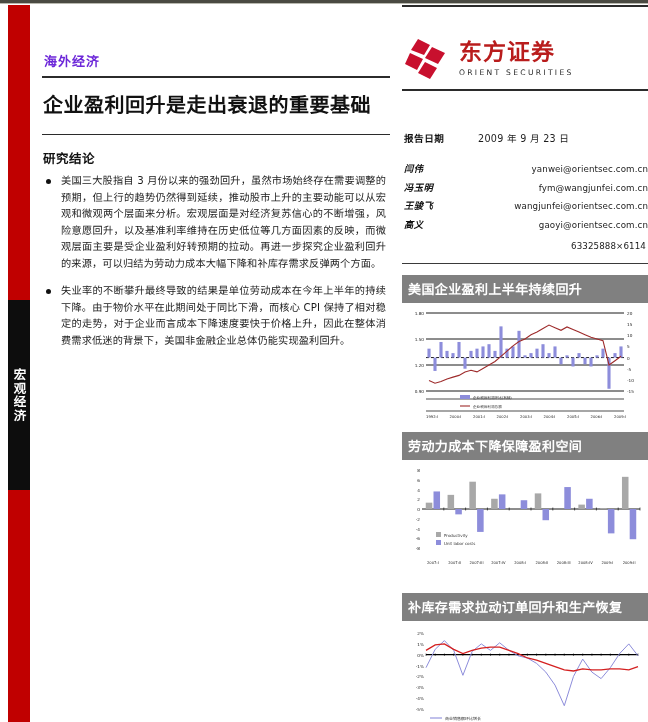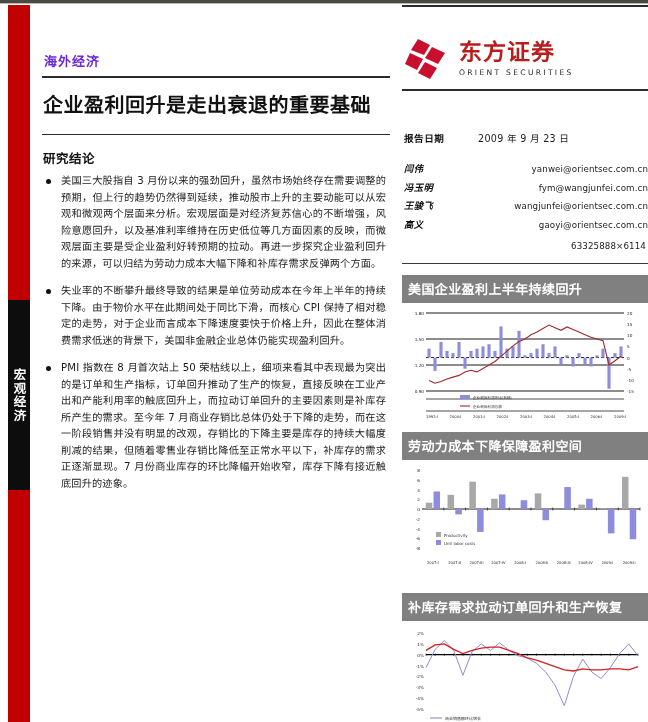--- a/index.html
+++ b/index.html
@@ -100,21 +100,20 @@
       <div class="kicker">海外经济</div>
       <div class="rule-dark"></div>
       <div class="doc-title">企业盈利回升是走出衰退的重要基础</div>
       <div class="rule-thin"></div>
 
       <div class="sec-title">研究结论</div>
 
       <ul class="bullets">
         <li>美国三大股指自 3 月份以来的强劲回升，虽然市场始终存在需要调整的预期，但上行的趋势仍然得到延续，推动股市上升的主要动能可以从宏观和微观两个层面来分析。宏观层面是对经济复苏信心的不断增强，风险意愿回升，以及基准利率维持在历史低位等几方面因素的反映，而微观层面主要是受企业盈利好转预期的拉动。再进一步探究企业盈利回升的来源，可以归结为劳动力成本大幅下降和补库存需求反弹两个方面。</li>
         <li>失业率的不断攀升最终导致的结果是单位劳动成本在今年上半年的持续下降。由于物价水平在此期间处于同比下滑，而核心 CPI 保持了相对稳定的走势，对于企业而言成本下降速度要快于价格上升，因此在整体消费需求低迷的背景下，美国非金融企业总体仍能实现盈利回升。</li>
-        <li>PMI 指数在 8 月首次站上 50 荣枯线以上，细项来看其中表现最为突出的是订单和生产指标，订单回升推动了生产的恢复，直接反映在工业产出和产能利用率的触底回升上，而拉动订单回升的主要因素则是补库存所产生的需求。至今年 7 月商业存销比总体仍处于下降的走势，而在这一阶段销售并没有明显的改观，存销比的下降主要是库存的持续大幅度削减的结果，但随着零售业存销比降低至正常水平以下，补库存的需求正逐渐显现。7 月份商业库存的环比降幅开始收窄，库存下降有接近触底回升的迹象。</li>
       </ul>
     </div>
 
     <div class="colR">
 
       <div class="rule-r"></div>
 
       <div class="logo-row">
         <svg class="logo-mark" viewBox="0 0 46 44">
           <g fill="#c8102e">

